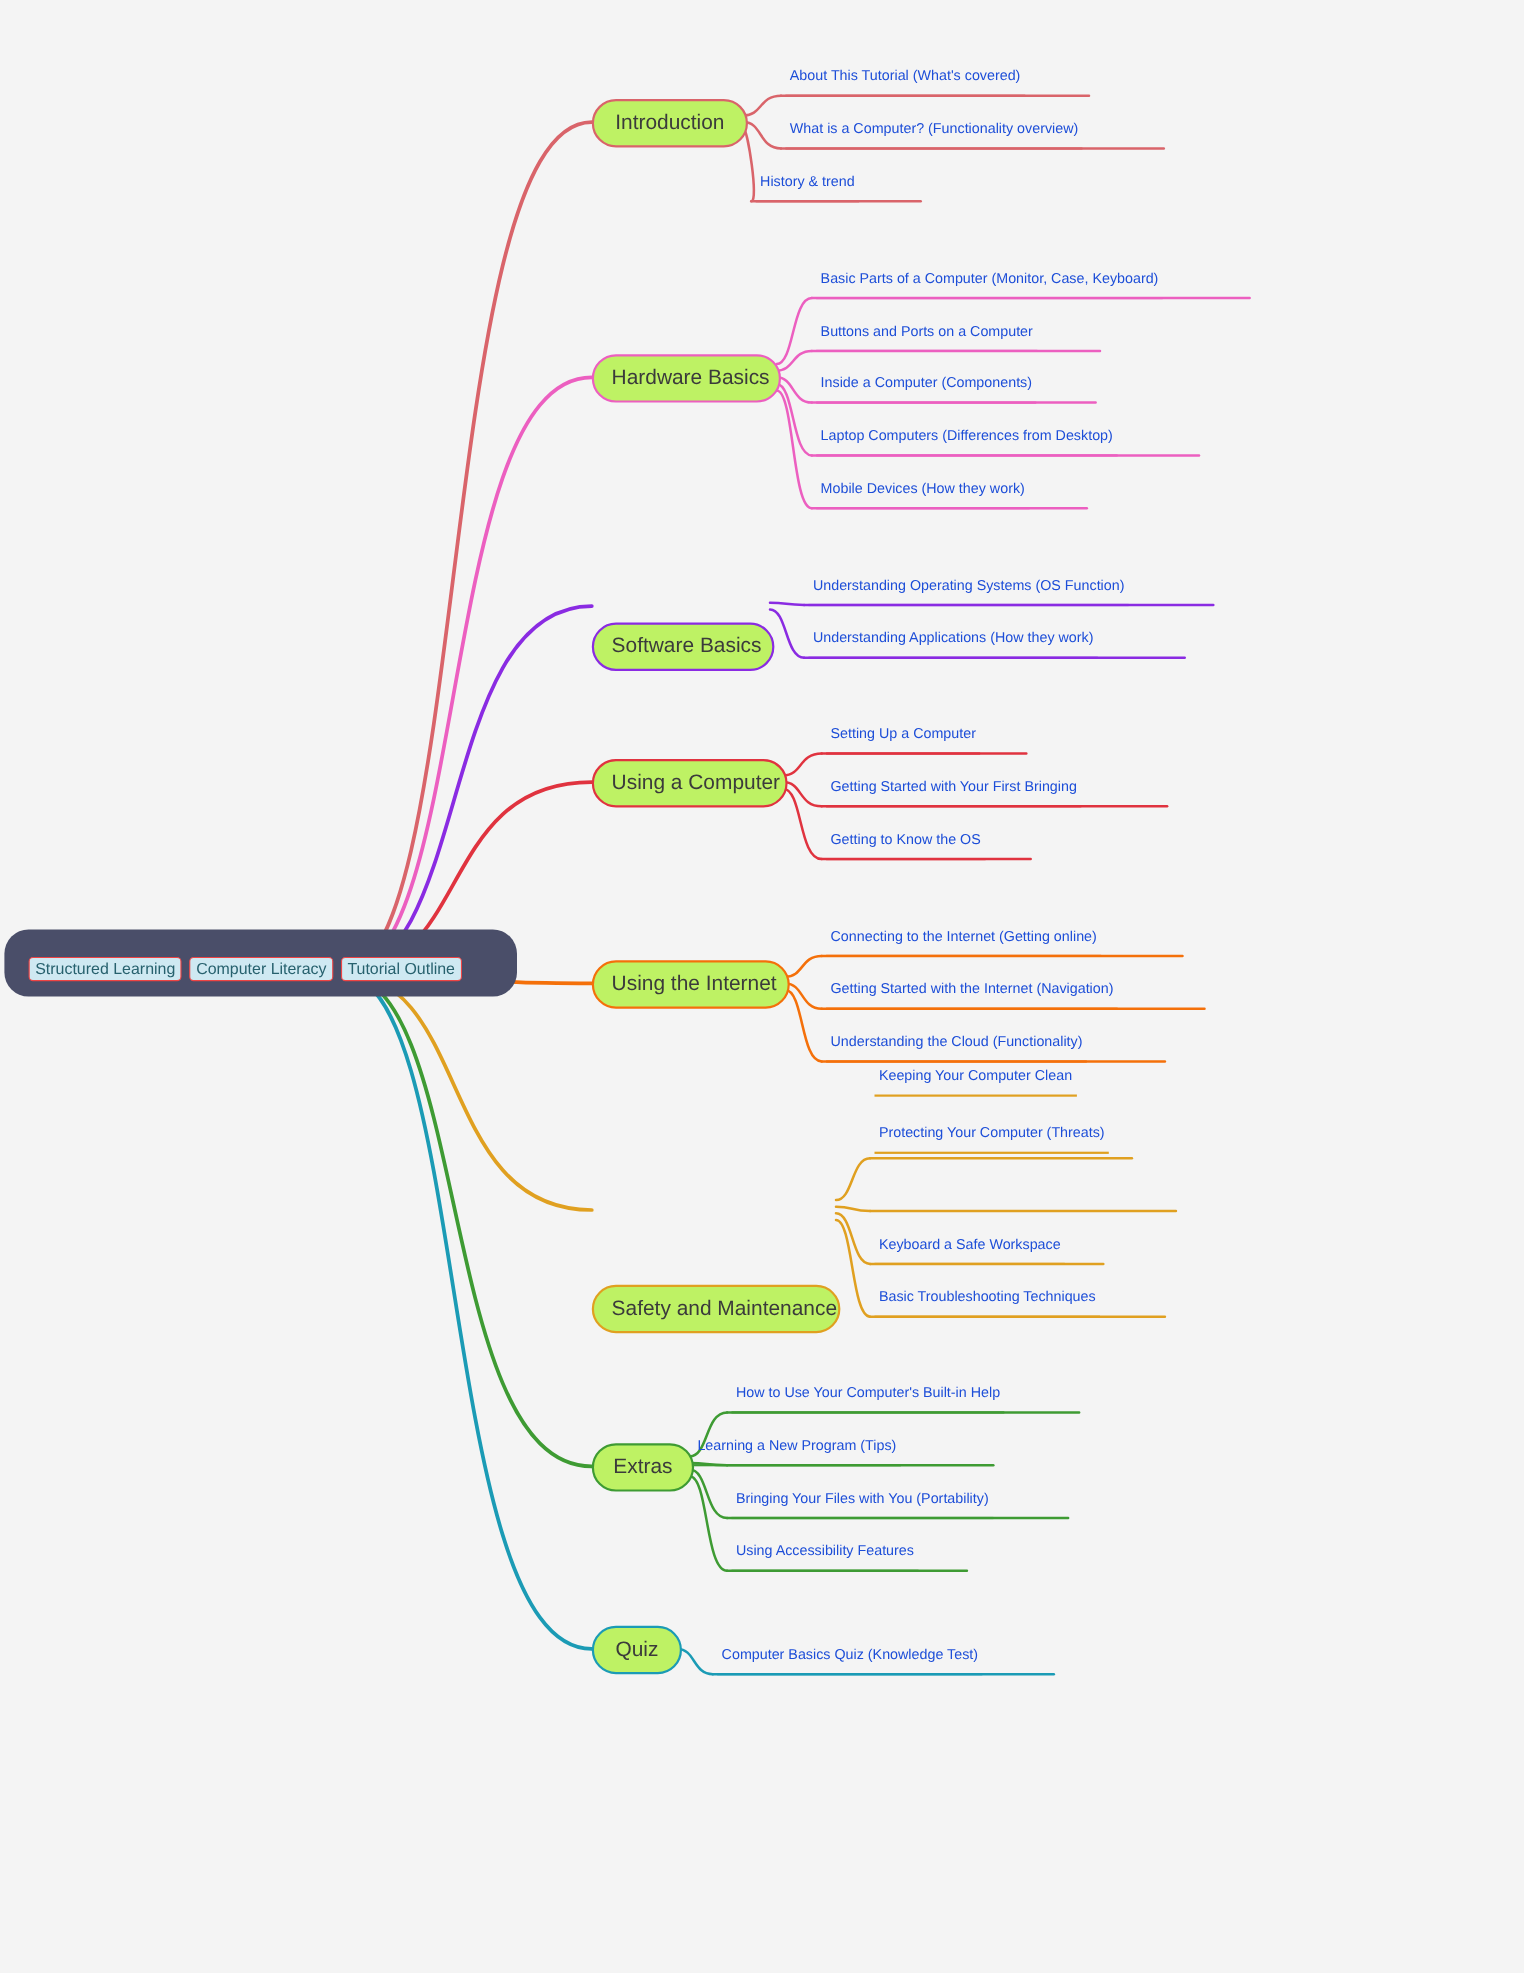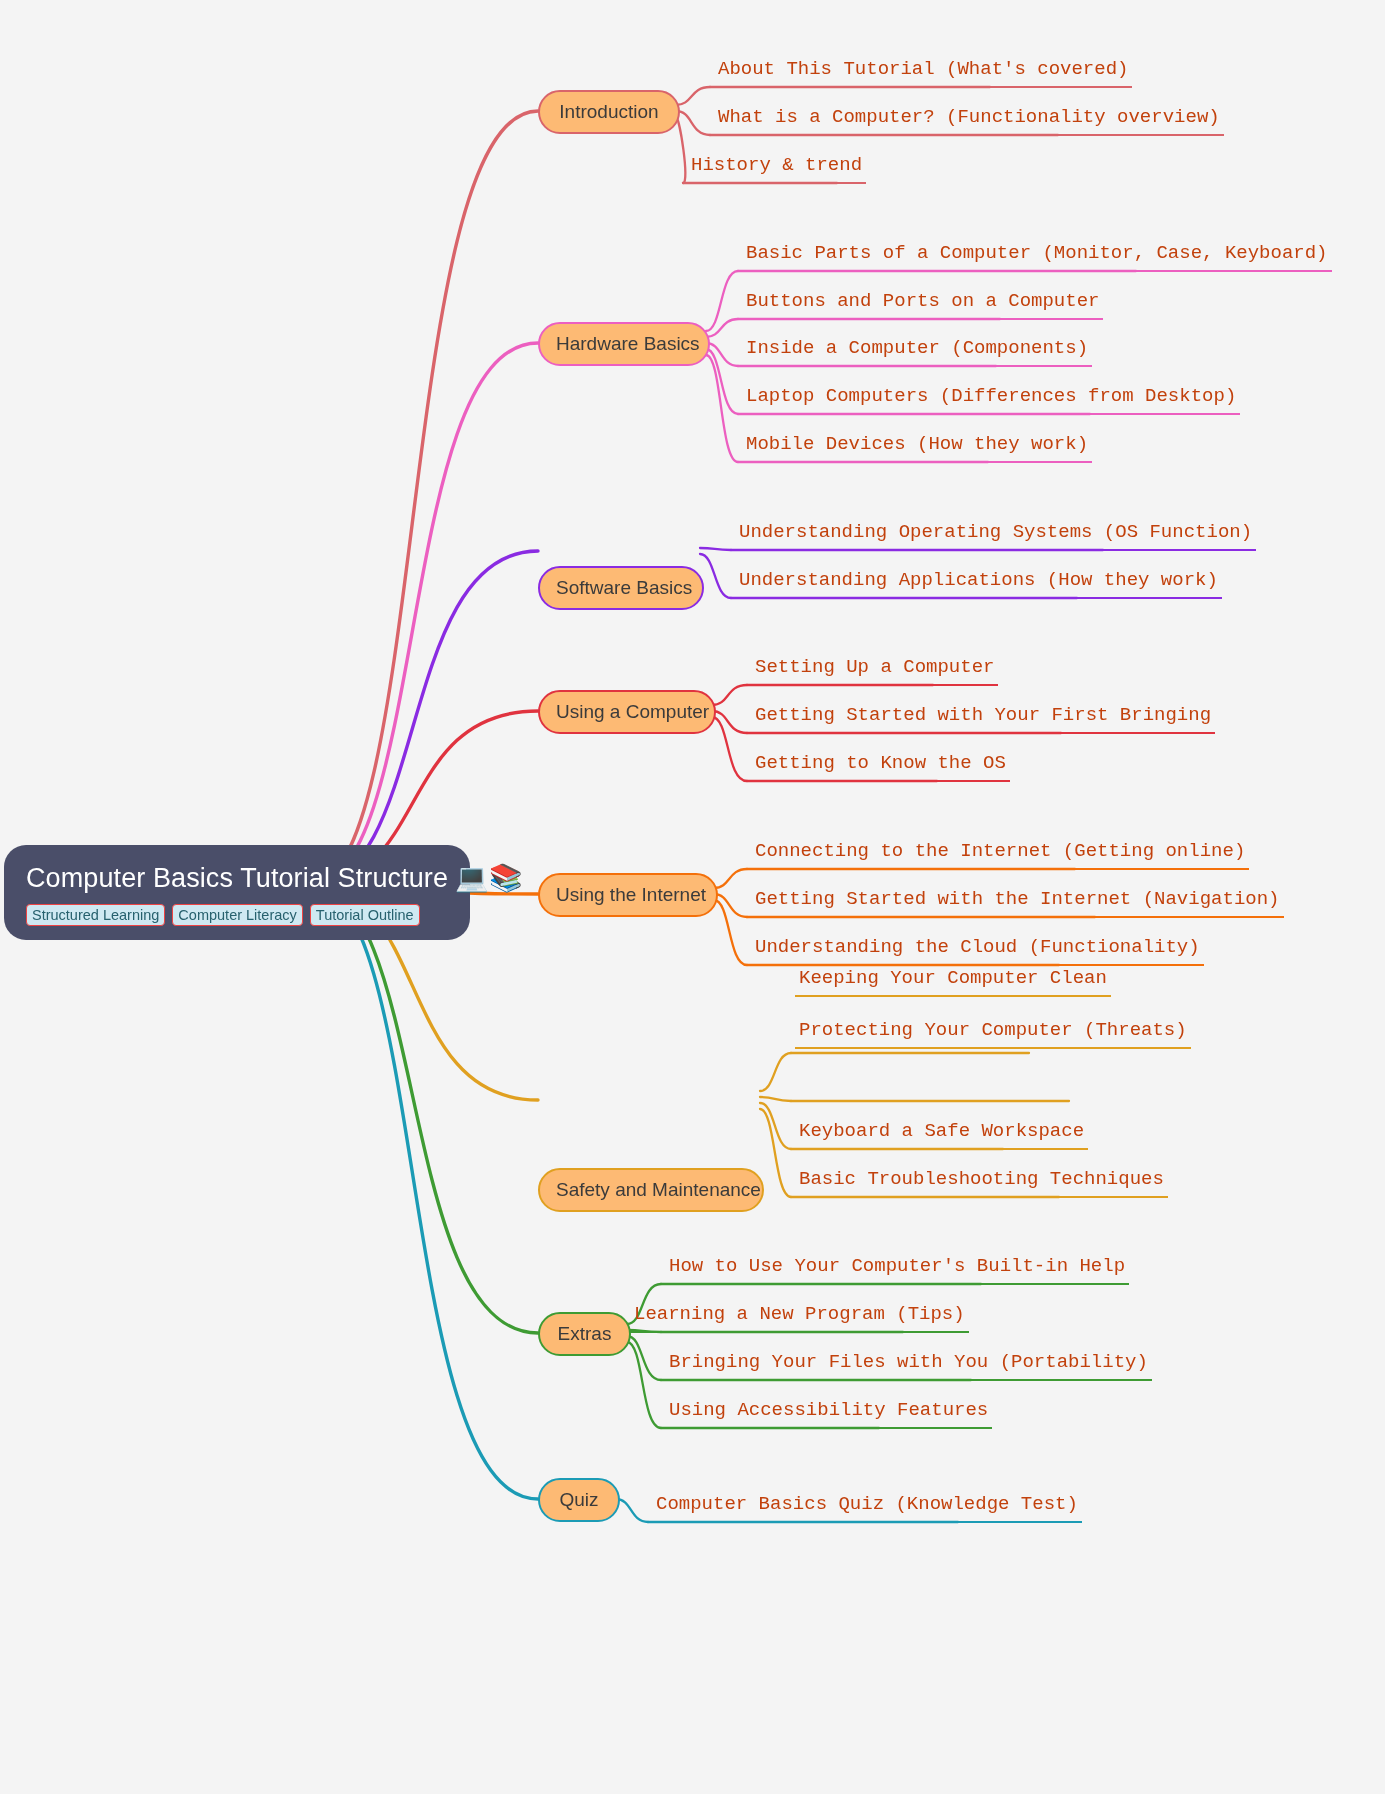--- a/index.html
+++ b/index.html
@@ -28,35 +28,34 @@
   .tags{display:flex;gap:7px;margin-top:9px;}
   .tag{
     background:#cfe9f2;color:#27616e;
     border:1px solid #ef4444;border-radius:4px;
     font-size:14.5px;line-height:18px;padding:1px 5px;
     white-space:nowrap;
   }
 
   
   .branch{
-    background:#fdba74;border-radius:22px;
+    background:#bef264;border-radius:22px;
     border:2.6px solid #888;
     padding:8px 16px;
     font-size:19px;color:#3b3b3b;
     white-space:nowrap;line-height:24px;
     text-align:center;
   }
 
   
   .leaf{
-    font-size:19px;color:#c2410c;
+    font-size:13px;color:#1d4ed8;
     white-space:nowrap;line-height:24px;
     padding:0 4px 5px 4px;
     border-bottom:2.4px solid #888;
-    font-family:Liberation Mono, monospace;
   }
 </style>
 </head>
 <body>
 
 <div id="mindmap-root">
   <svg id="links" viewBox="0 0 1385 1794">
       <path d="M 310 885 C 428.56 885, 396.64 111, 538 111" fill="none" stroke="#d9646a" stroke-width="3.4" stroke-linecap="round"></path>
       <path d="M 676 105 C 693 105, 690 87, 710 87" fill="none" stroke="#d9646a" stroke-width="2.3" stroke-linecap="round"></path>
       <path d="M 710 87 L 990 87" stroke="#d9646a" stroke-width="2.3" fill="none" stroke-linecap="round"></path>
@@ -112,21 +111,20 @@
       <path d="M 661 1380 L 971 1380" stroke="#3e9b33" stroke-width="2.3" fill="none" stroke-linecap="round"></path>
       <path d="M 627 1342 C 644 1342, 641 1428, 661 1428" fill="none" stroke="#3e9b33" stroke-width="2.3" stroke-linecap="round"></path>
       <path d="M 661 1428 L 879 1428" stroke="#3e9b33" stroke-width="2.3" fill="none" stroke-linecap="round"></path>
       <path d="M 310 885 C 428.56 885, 396.64 1499, 538 1499" fill="none" stroke="#1b9bb5" stroke-width="3.4" stroke-linecap="round"></path>
       <path d="M 616 1499 C 632 1499, 630 1522, 648 1522" fill="none" stroke="#1b9bb5" stroke-width="2.3" stroke-linecap="round"></path>
       <path d="M 648 1522 L 958 1522" stroke="#1b9bb5" stroke-width="2.3" fill="none" stroke-linecap="round"></path>
     </svg>
   <div id="nodes-layer">
 
     <div class="node central">
-      <div class="central-title">Computer Basics Tutorial Structure 💻📚</div>
       <div class="tags">
         <span class="tag">Structured Learning</span>
         <span class="tag">Computer Literacy</span>
         <span class="tag">Tutorial Outline</span>
       </div>
     </div>
 
   <div class="node branch" style="left: 538px; top: 90px; width: 142px; border-color: rgb(217, 100, 106);"><span>Introduction</span></div>
       <div class="node leaf" style="left: 714px; top: 57px; border-bottom-color: rgb(217, 100, 106);">About This Tutorial (What's covered)</div>
       <div class="node leaf" style="left: 714px; top: 105px; border-bottom-color: rgb(217, 100, 106);">What is a Computer? (Functionality overview)</div>

